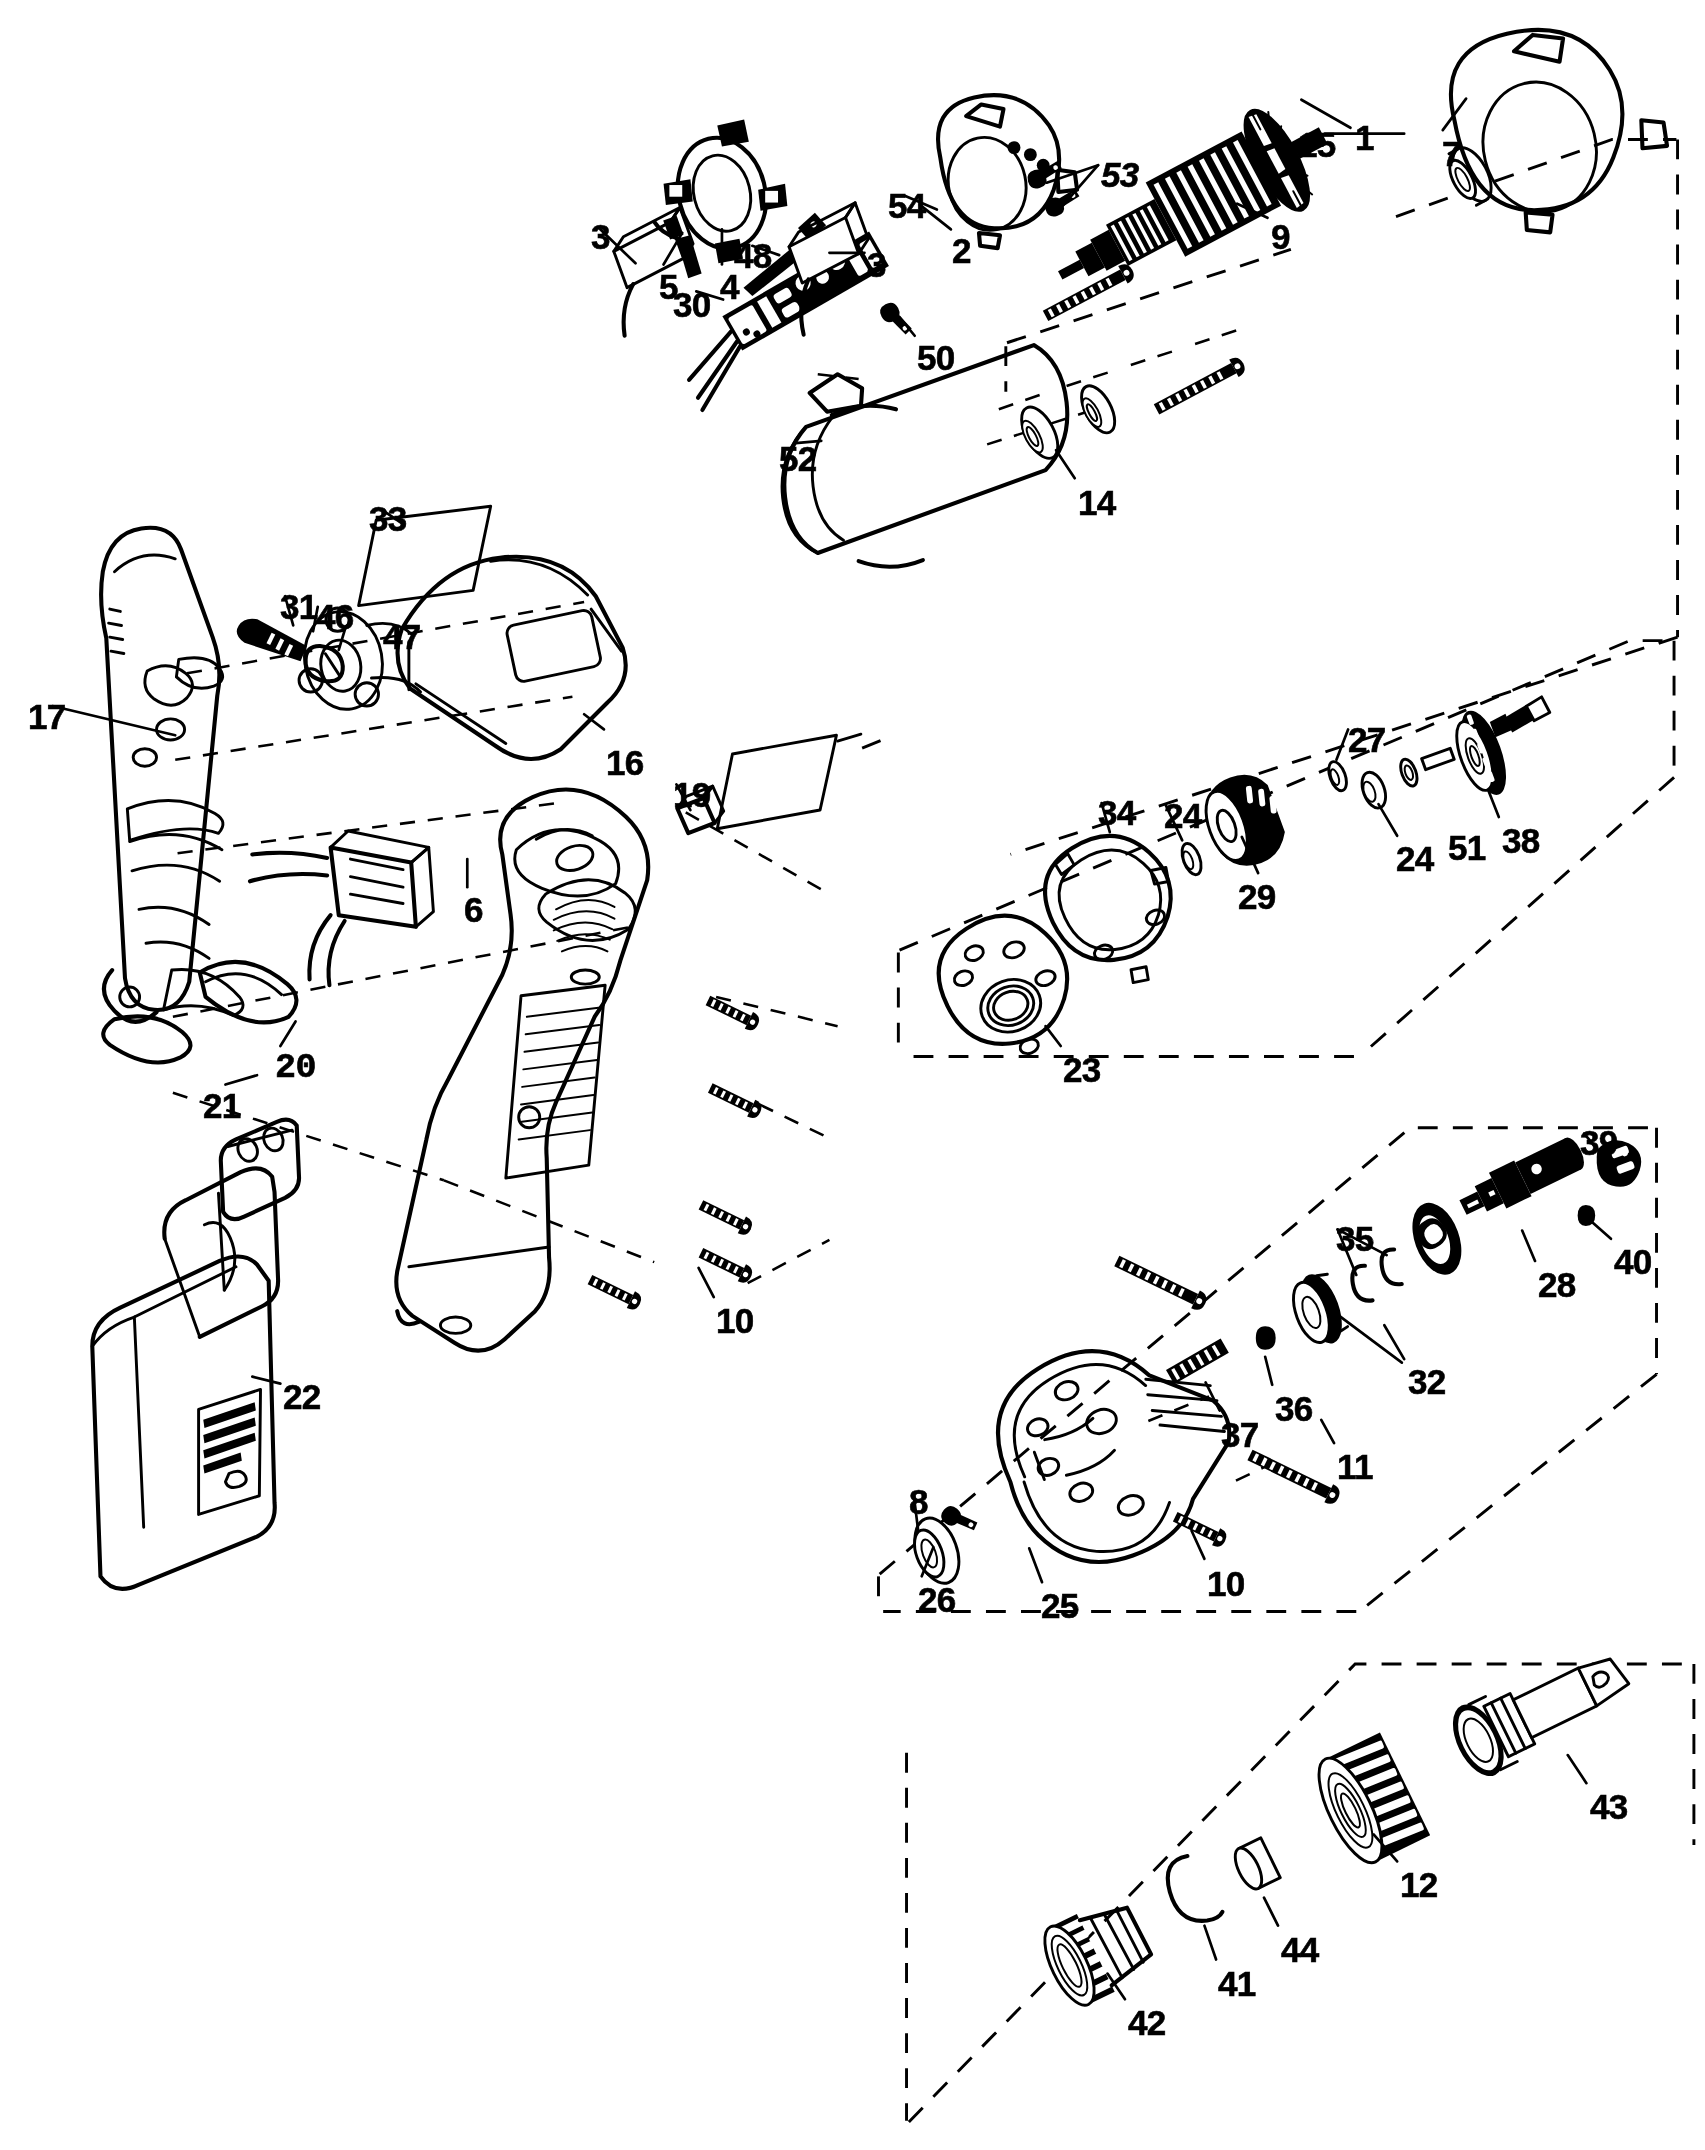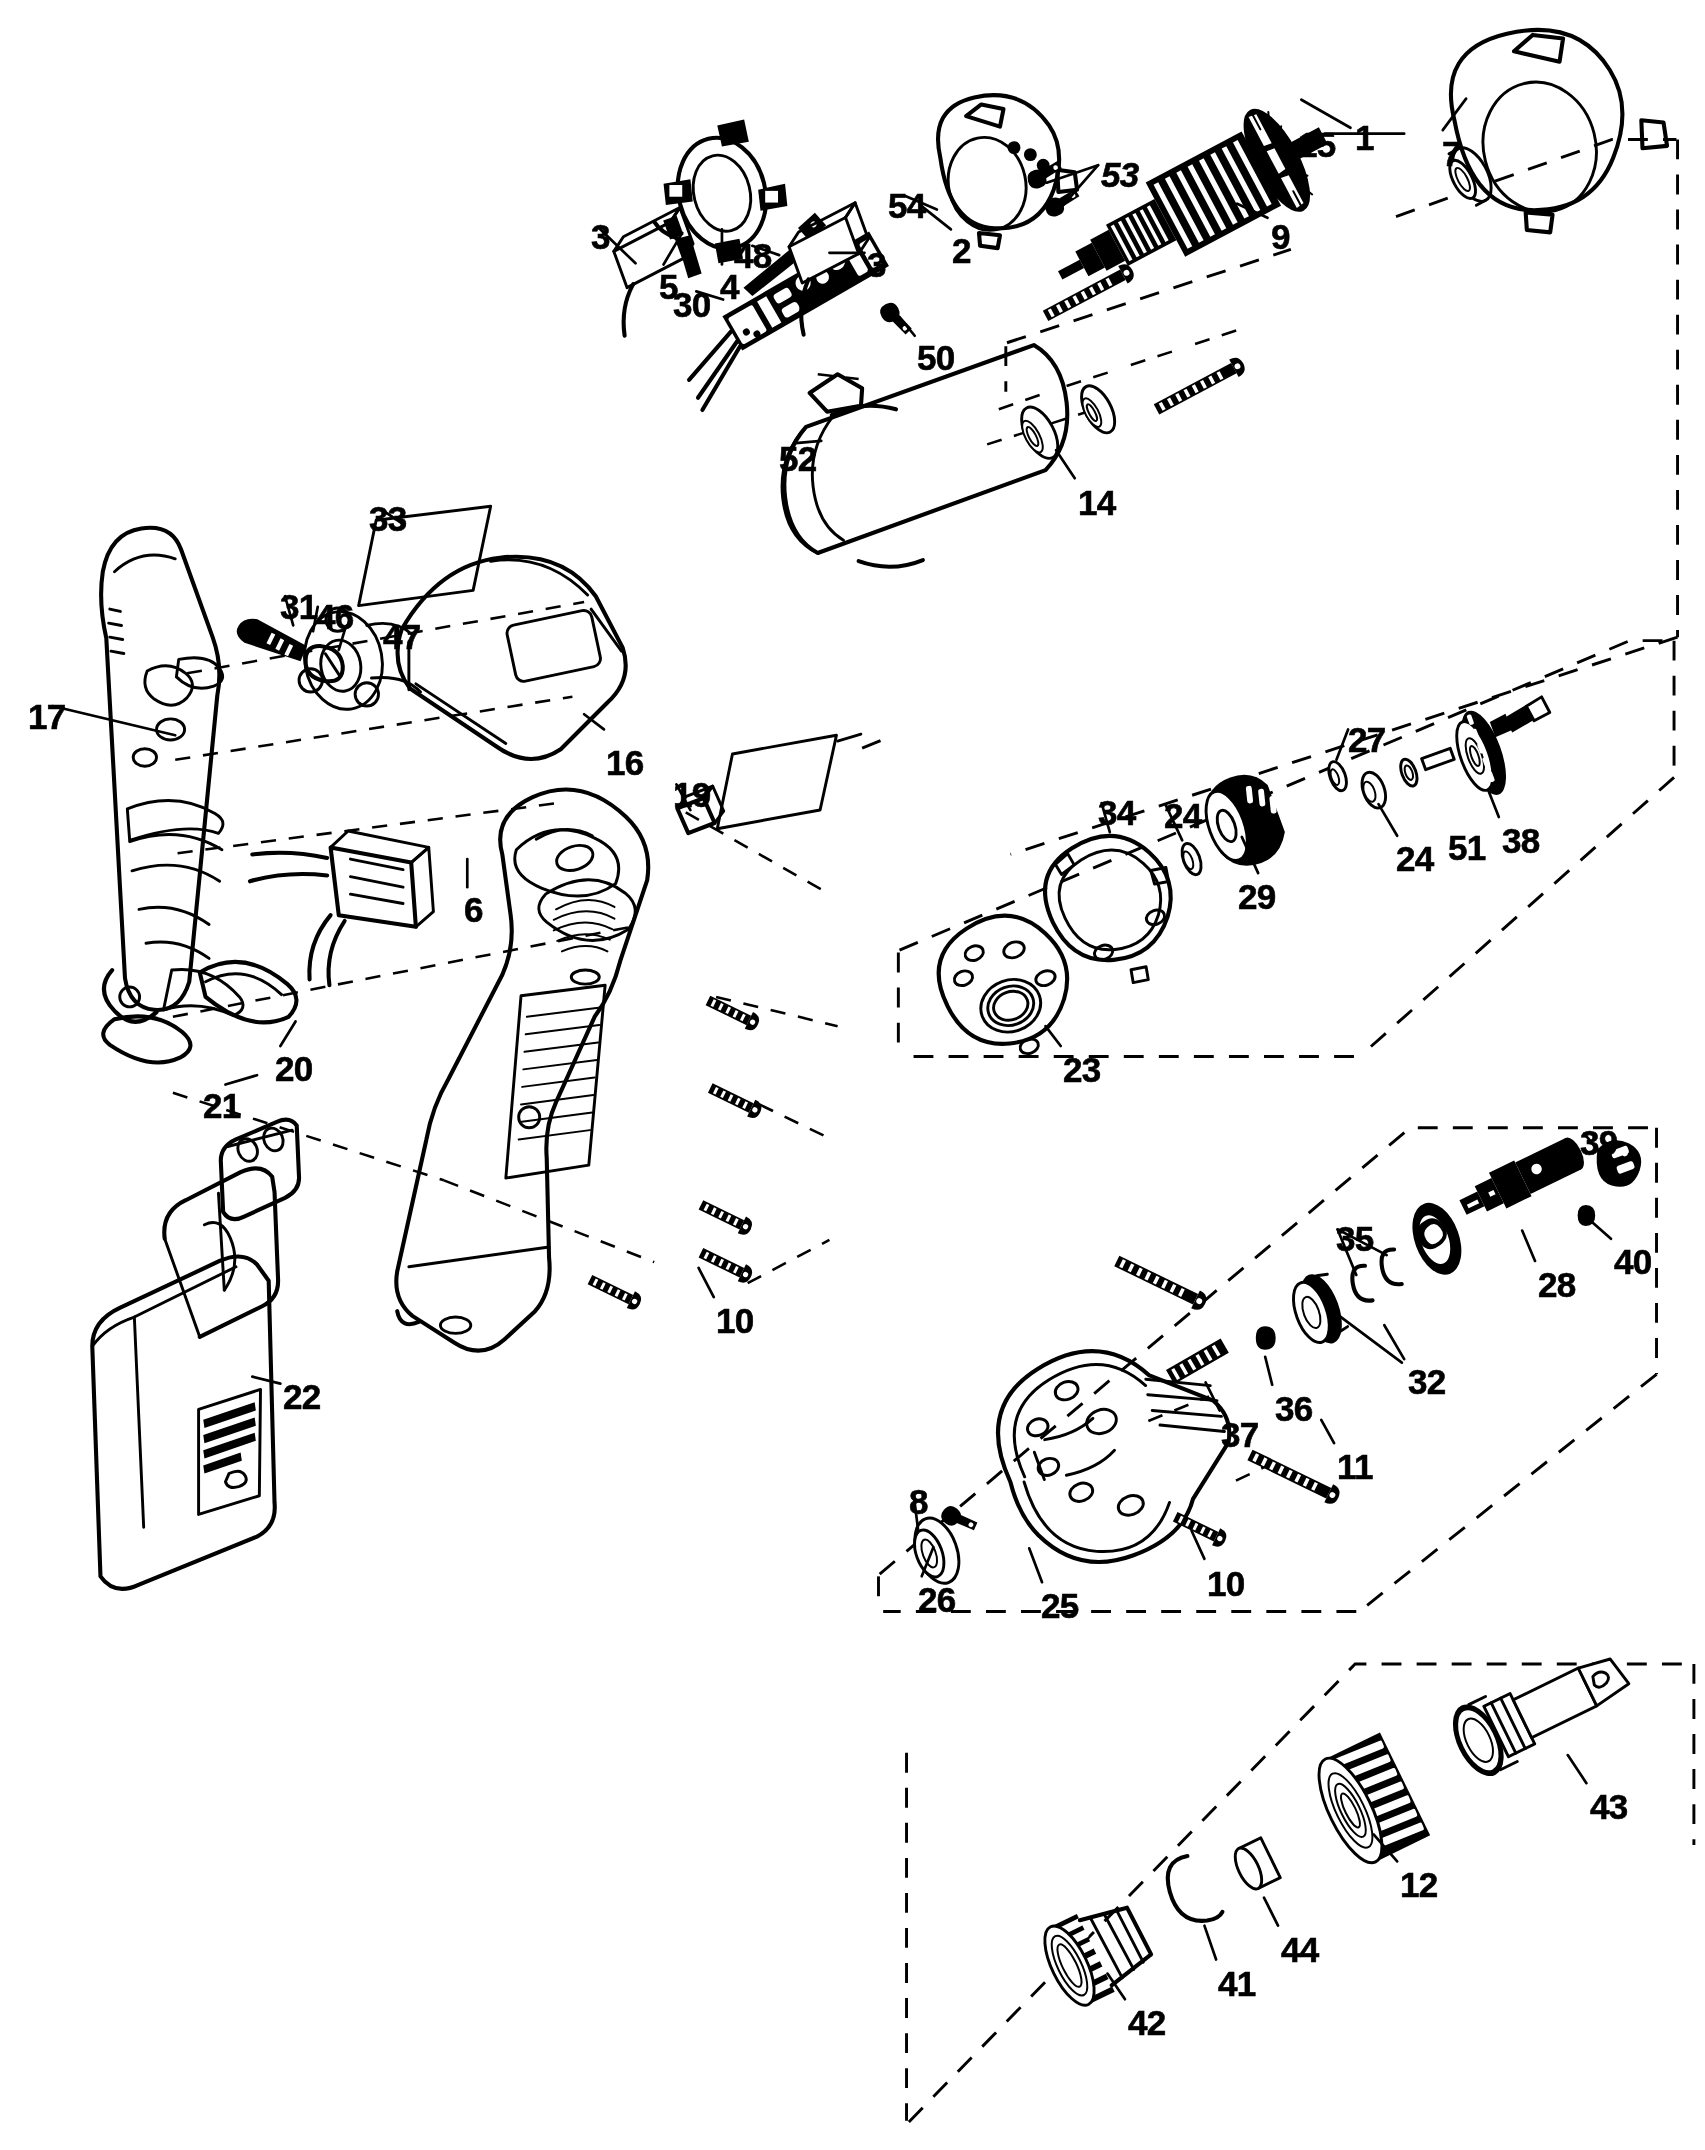--- a/index.html
+++ b/index.html
@@ -778,21 +778,21 @@
   <div class="callout" style="left:1271px;top:219px;">9</div>
   <div class="callout" style="left:716px;top:1303px;">10</div>
   <div class="callout" style="left:1207px;top:1566px;">10</div>
   <div class="callout" style="left:1337px;top:1449px;">11</div>
   <div class="callout" style="left:1400px;top:1867px;">12</div>
   <div class="callout" style="left:1078px;top:485px;">14</div>
   <div class="callout" style="left:1298px;top:127px;">15</div>
   <div class="callout" style="left:606px;top:734px;margin-top:11px;">16</div>
   <div class="callout" style="left:28px;top:699px;">17</div>
   <div class="callout" style="left:673px;top:777px;">19</div>
-  <div class="callout" style="left:275px;top:1051px;">20</div>
+  <div class="callout" style="left:275px;top:1051px;font-family:Liberation Mono, monospace;">20</div>
   <div class="callout" style="left:203px;top:1088px;">21</div>
   <div class="callout" style="left:283px;top:1379px;">22</div>
   <div class="callout" style="left:1063px;top:1052px;">23</div>
   <div class="callout" style="left:1164px;top:798px;">24</div>
   <div class="callout" style="left:1396px;top:841px;">24</div>
   <div class="callout" style="left:1041px;top:1588px;">25</div>
   <div class="callout" style="left:918px;top:1582px;">26</div>
   <div class="callout" style="left:1348px;top:722px;">27</div>
   <div class="callout" style="left:1538px;top:1267px;">28</div>
   <div class="callout" style="left:1238px;top:879px;text-align:center;">29</div>

